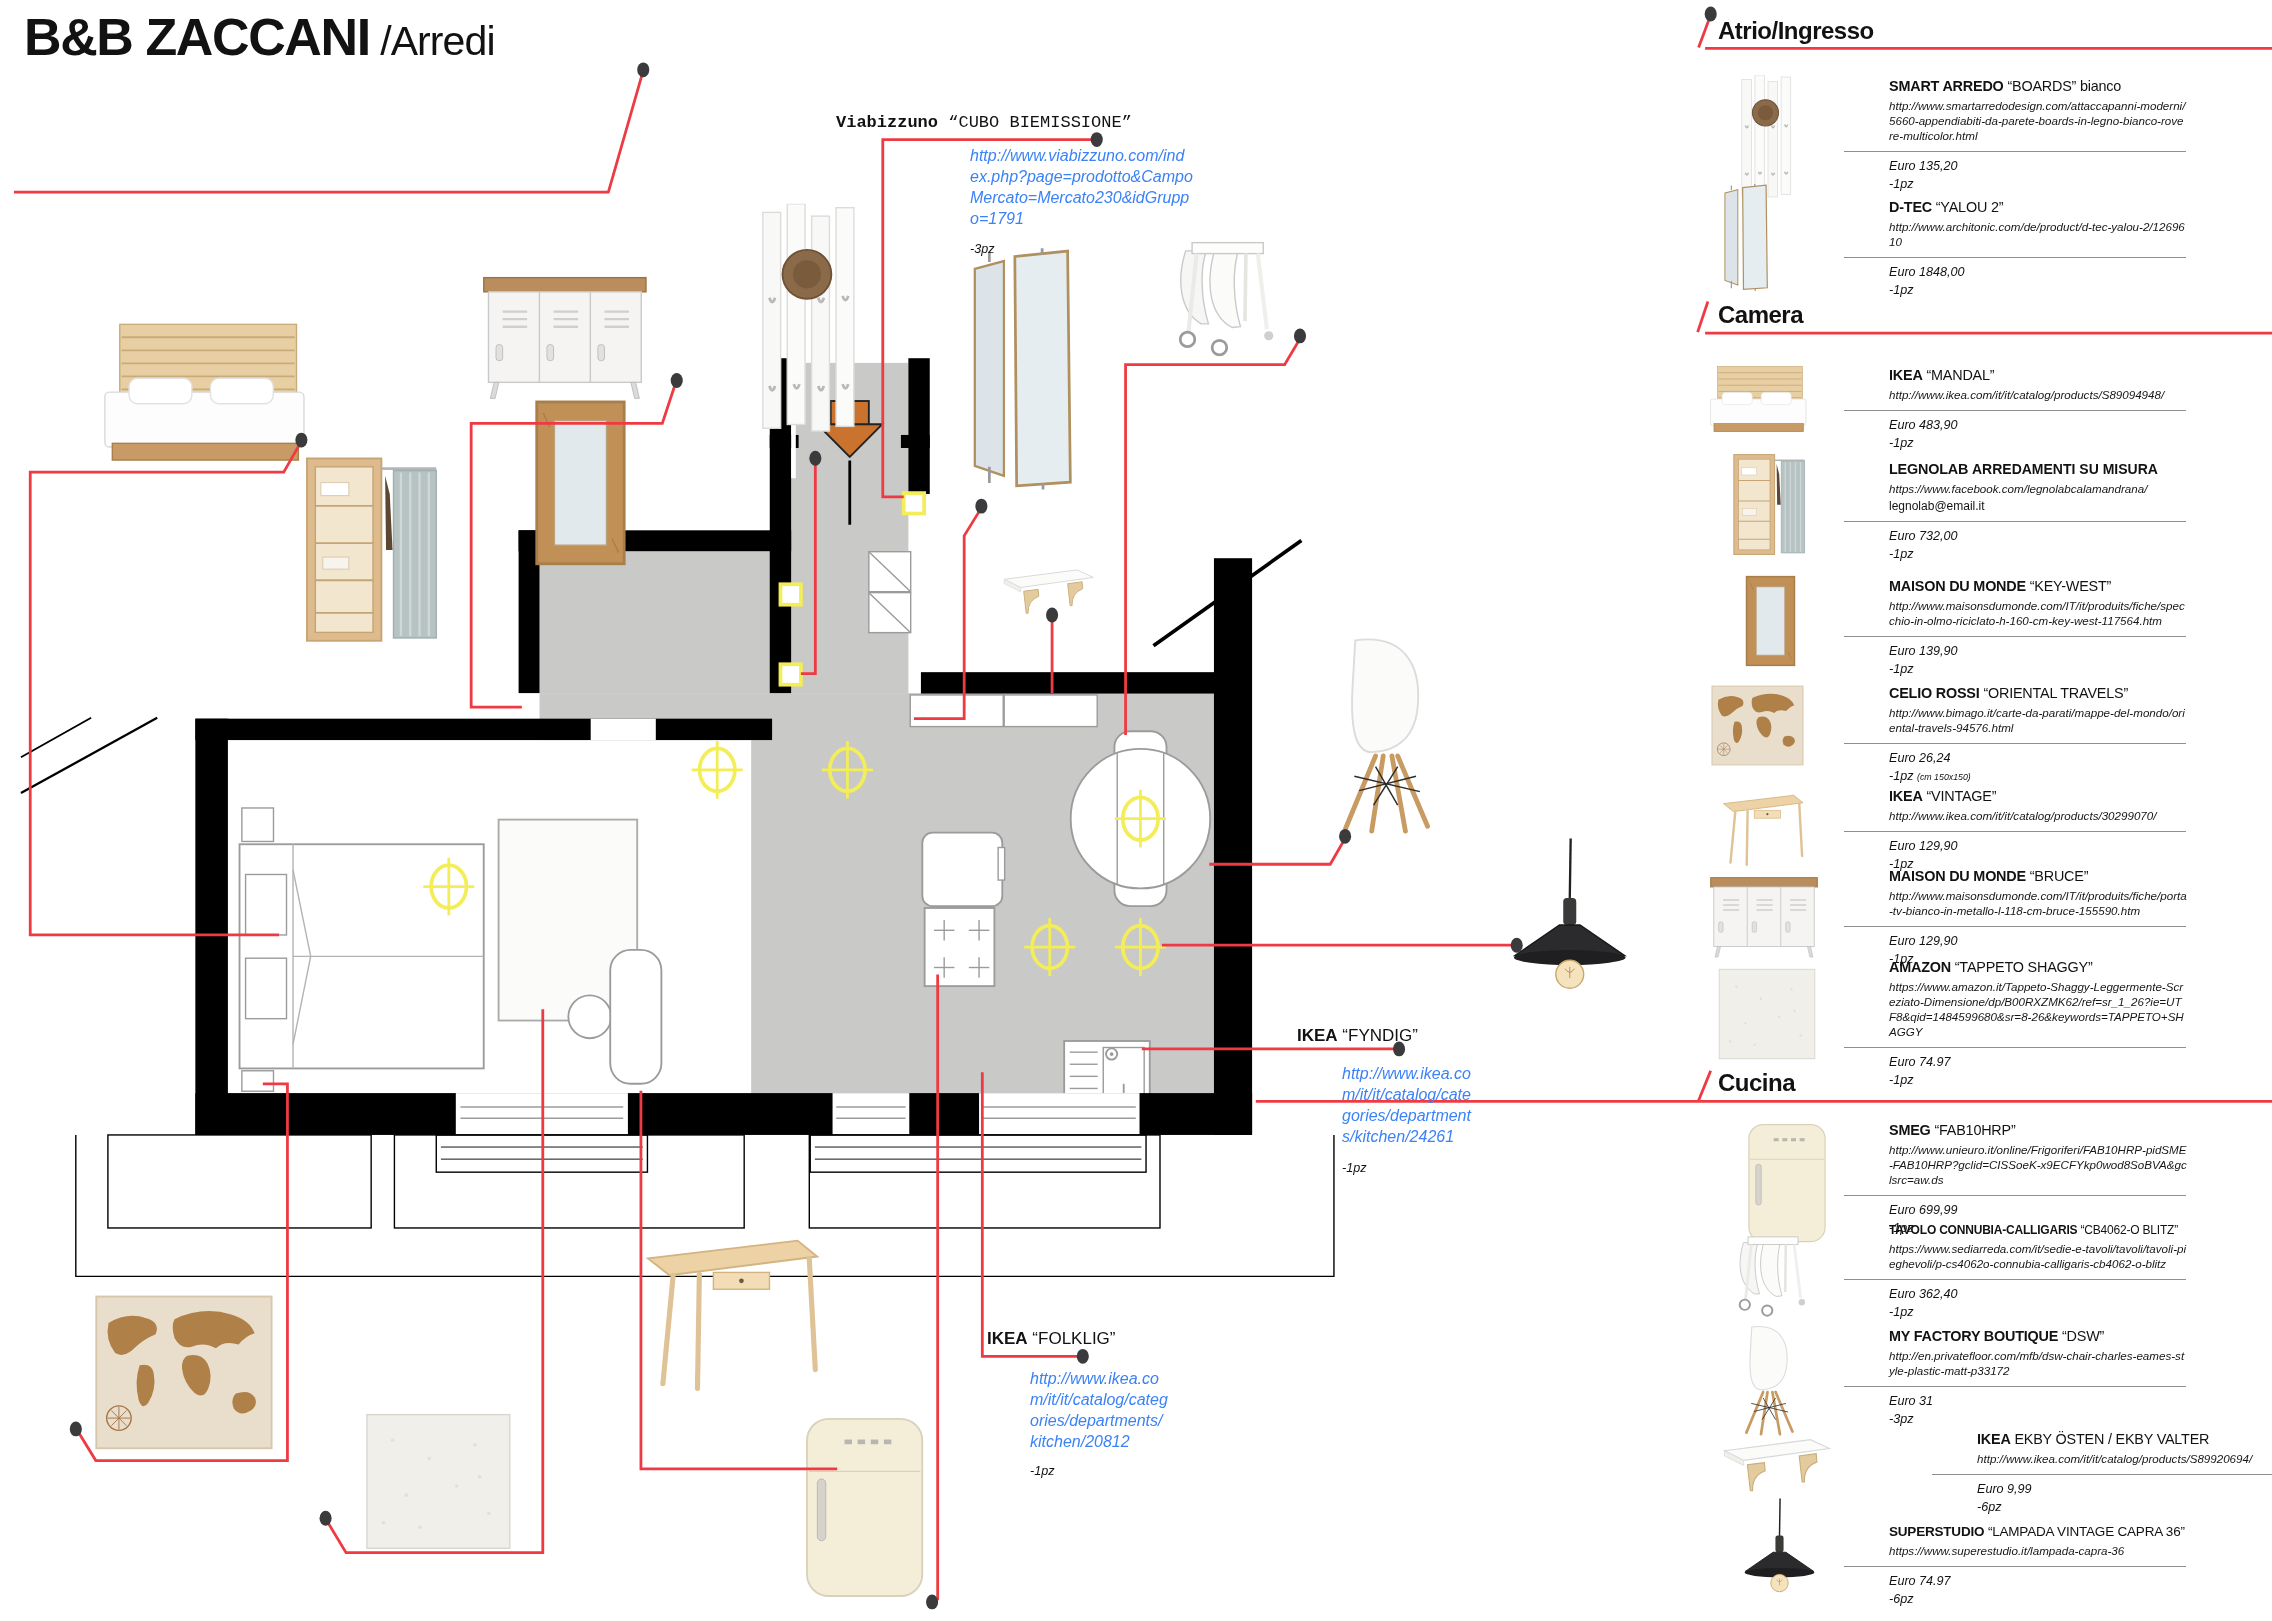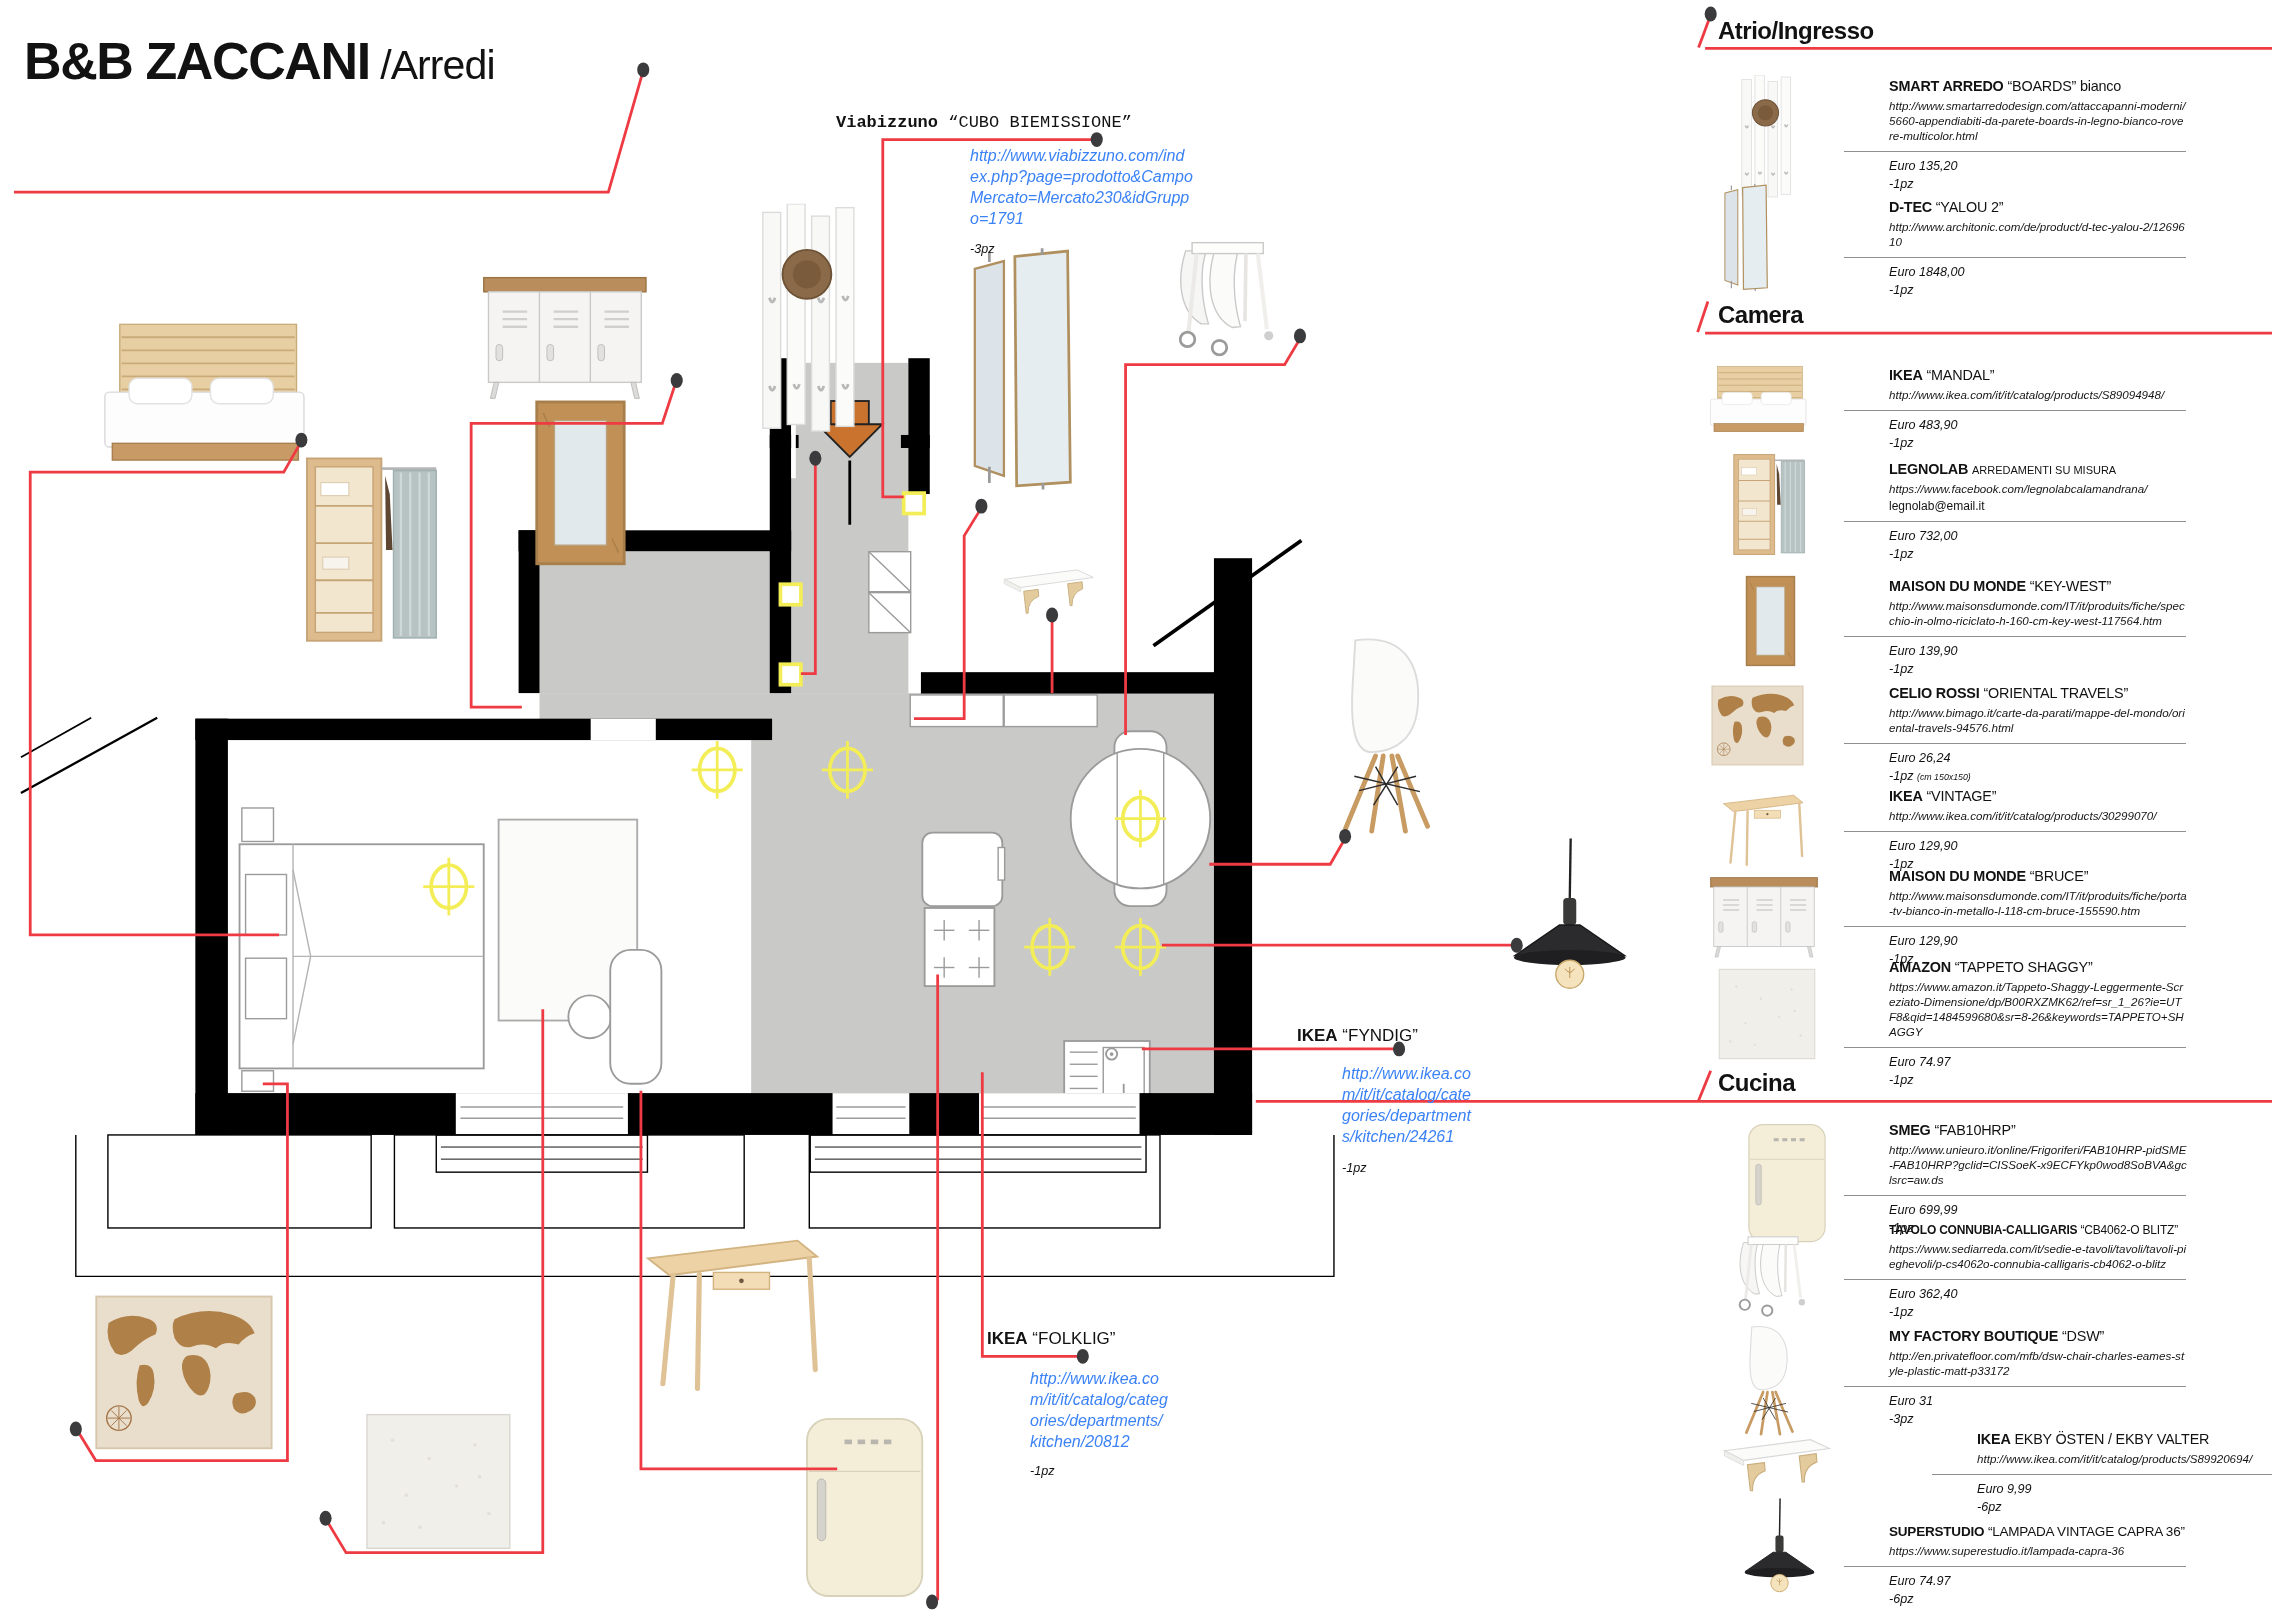--- a/index.html
+++ b/index.html
@@ -1,34 +1,34 @@
 <!DOCTYPE html>
 <html style="font-size:7.4px"><head>
 <meta charset="utf-8">
 <style>
   html,body{margin:0;padding:0;background:#fff;}
   #page{position:relative;width:2273px;height:1622px;background:#fff;overflow:hidden;
         font-family:"Liberation Sans",sans-serif;color:#121212;}
   .abs{position:absolute;}
   svg{display:block;}
   
-  #main-title{left:24px;top:6.5px;white-space:nowrap;margin-top:24px;}
+  #main-title{left:24px;top:6.5px;white-space:nowrap;}
   #main-title .t1{font-size:52px;font-weight:bold;letter-spacing:-1.4px;}
   #main-title .t2{font-size:41px;font-weight:400;letter-spacing:-0.9px;}
   
   .ann-title{font-size:17px;white-space:nowrap;}
   .ann-title b{font-weight:bold;}
   .ann-url{font-style:italic;font-size:16px;line-height:1.32;word-break:break-all;color:#3b82f6;}
   .ann-qty{font-style:italic;font-size:12.6px;}
   
   .sec-head{font-size:24px;font-weight:bold;letter-spacing:-0.5px;}
   .item{width:298px;}
   .i-title{font-size:14.4px;white-space:nowrap;letter-spacing:-0.2px;}
   .i-title b{font-weight:bold;}
-  .i-title .suffix{font-size:11px;font-weight:normal;letter-spacing:0;}
+  .i-title .suffix{font-size:14px;font-weight:bold;letter-spacing:0;}
   .i-title .suffix:empty{display:none;}
   .i-url{font-style:italic;font-size:11.6px;line-height:1.3;word-break:break-all;margin-top:3.7px;color:#161616;}
   .i-email{font-size:12px;margin-top:3px;}
   .i-email:empty{display:none;}
   .i-rule{border-top:1.4px solid #8f8f8f;width:342px;margin:8.4px 0 6.5px -45px;}
   .i-price{font-style:italic;font-size:12.6px;}
   .i-qty{font-style:italic;font-size:12.6px;margin-top:4.2px;}
   .i-note{font-size:8.8px;}
   .i-note:empty{display:none;}
 </style>

